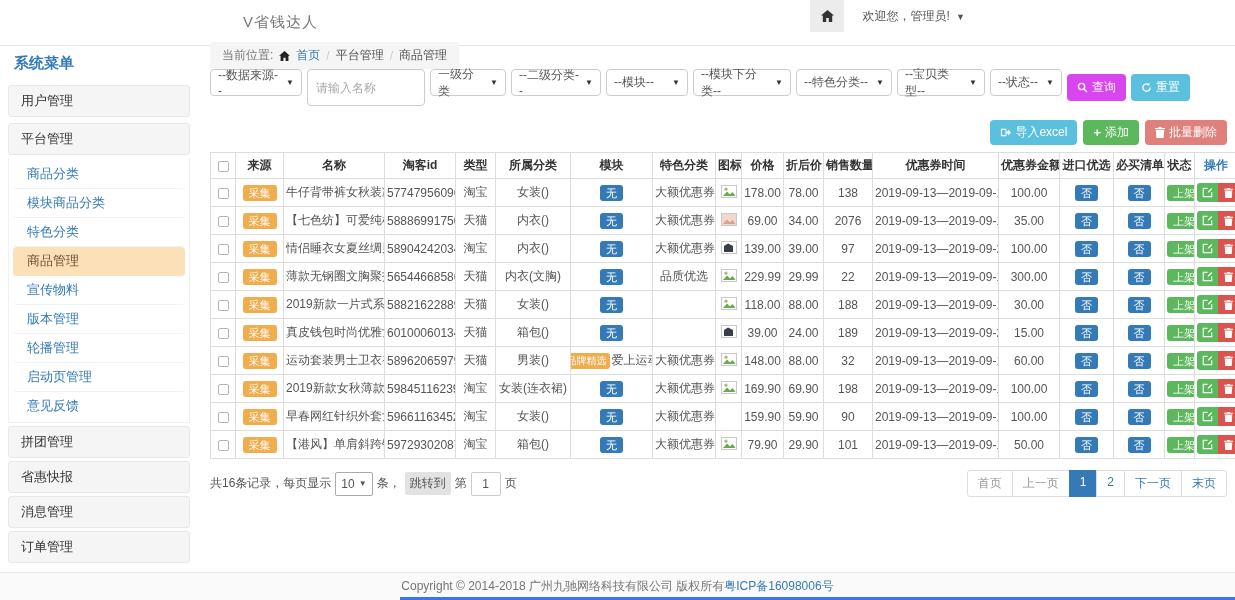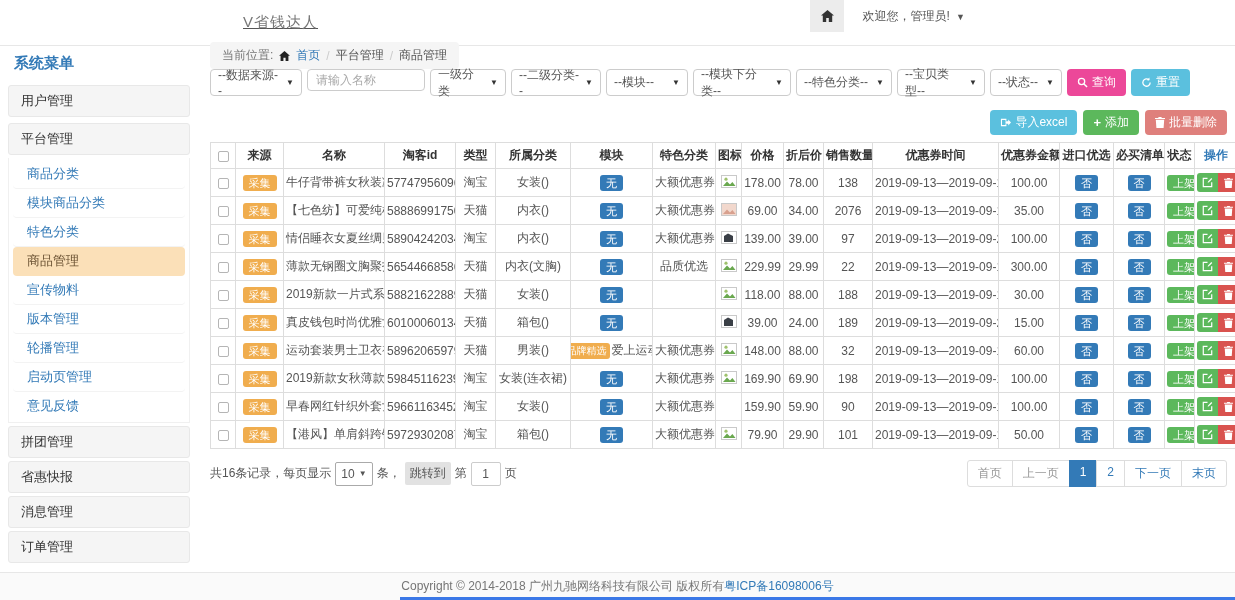--- a/index.html
+++ b/index.html
@@ -2,21 +2,21 @@
 <html><head>
 <meta charset="utf-8">
 <style>
   * { margin:0; padding:0; box-sizing:border-box; }
   html,body { width:1235px; height:600px; overflow:hidden; background:#fff;
     font-family:"Liberation Sans","DejaVu Sans",sans-serif; color:#555; }
   .app { position:relative; width:1235px; height:600px; }
 
   
   .topbar { height:46px; background:#fff; border-bottom:1px solid #e7e7e7;
-    display:flex; align-items:center; position:relative;text-decoration:underline; }
+    display:flex; align-items:center; position:relative; }
   .brand { margin-left:243px; font-size:15px; color:#777; letter-spacing:1px; }
   .top-right { position:absolute; right:270px; top:0; height:32px; display:flex; align-items:center; }
   .home-btn { width:34px; height:32px; background:#ececec; display:flex; align-items:center; justify-content:center; cursor:pointer; }
   .welcome { margin-left:18px; font-size:12px; color:#555; cursor:pointer; }
   .welcome .dn { font-size:9px; color:#555; margin-left:3px; }
 
   
   .sidebar { position:absolute; left:8px; top:45px; width:182px; height:528px; overflow:hidden; }
   .side-heading { color:#337ab7; font-weight:bold; font-size:15px; padding:9px 6px 12px 6px; }
   .acc-header { background:#f5f5f5; border:1px solid #e8e8e8; border-radius:3px;
@@ -32,25 +32,25 @@
     border-radius:4px; font-size:12px; color:#777; padding:5px 12px; }
   .breadcrumb .bc-home { color:#337ab7; cursor:pointer; }
   .breadcrumb .sep { color:#ccc; }
   .breadcrumb .bc-item { color:#555; }
   .bc-house { color:#222; font-size:12px; }
 
   .filterbar { display:flex; align-items:center; gap:5px; margin-top:0; flex-wrap:nowrap; }
   .fsel { height:27px; border:1px solid #ccc; border-radius:4px; background:#fff;
     display:flex; align-items:center; justify-content:space-between; padding:0 7px; font-size:12px; color:#555; cursor:pointer; flex:0 0 auto; }
   .fsel .caret { font-size:8px; color:#333; margin-left:5px; }
-  .ftext { height:22px; border:1px solid #ccc; border-radius:4px; padding:0 8px; font-size:12px; color:#555; outline:none; flex:0 0 auto; }
+  .ftext { height:37px; border:1px solid #ccc; border-radius:4px; padding:0 8px; font-size:12px; color:#555; outline:none; flex:0 0 auto; }
   .ftext::placeholder { color:#a9a9a9; }
   .btn { height:27px; border:none; border-radius:4px; color:#fff; font-size:12px;
     display:inline-flex; align-items:center; gap:4px; padding:0 10px; cursor:pointer; white-space:nowrap; }
-  .btn-primary { background:#ec4899; }
+  .btn-primary { background:#d946ef; }
   .btn-info { background:#5bc0de; }
   .btn-success { background:#5cb85c; }
   .btn-danger-light { background:#df807c;text-align:right; }
 
   .actionbar { display:flex; justify-content:flex-end; gap:6px; margin:14px 0 7px 0; }
   .actionbar .btn { height:25px; font-size:12px; }
 
   
   table.grid { width:100%; border-collapse:collapse; table-layout:fixed; font-size:12px; }
   .grid th, .grid td { border:1px solid #ddd; text-align:center; padding:4px 2px; overflow:hidden; white-space:nowrap; color:#555; }

